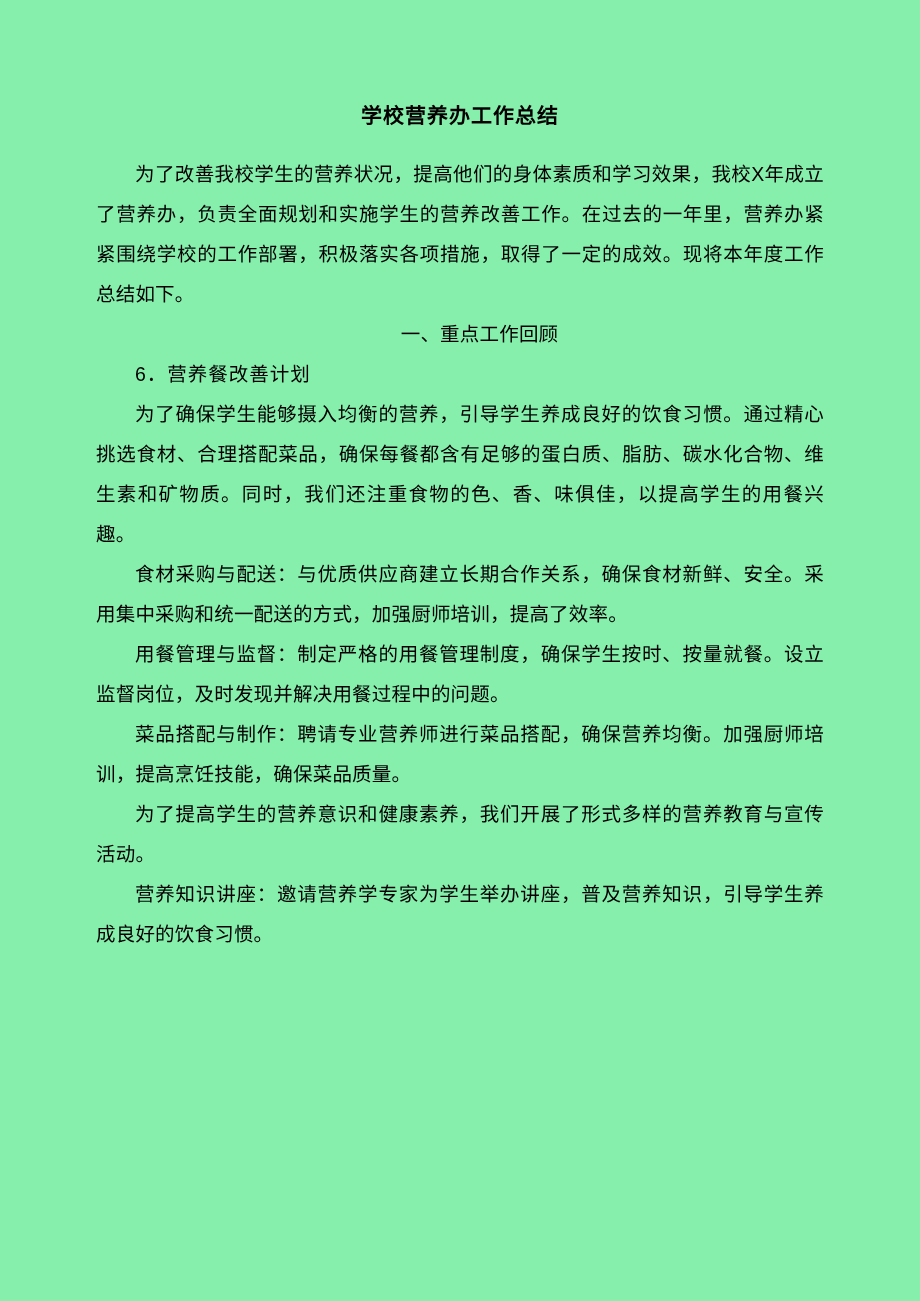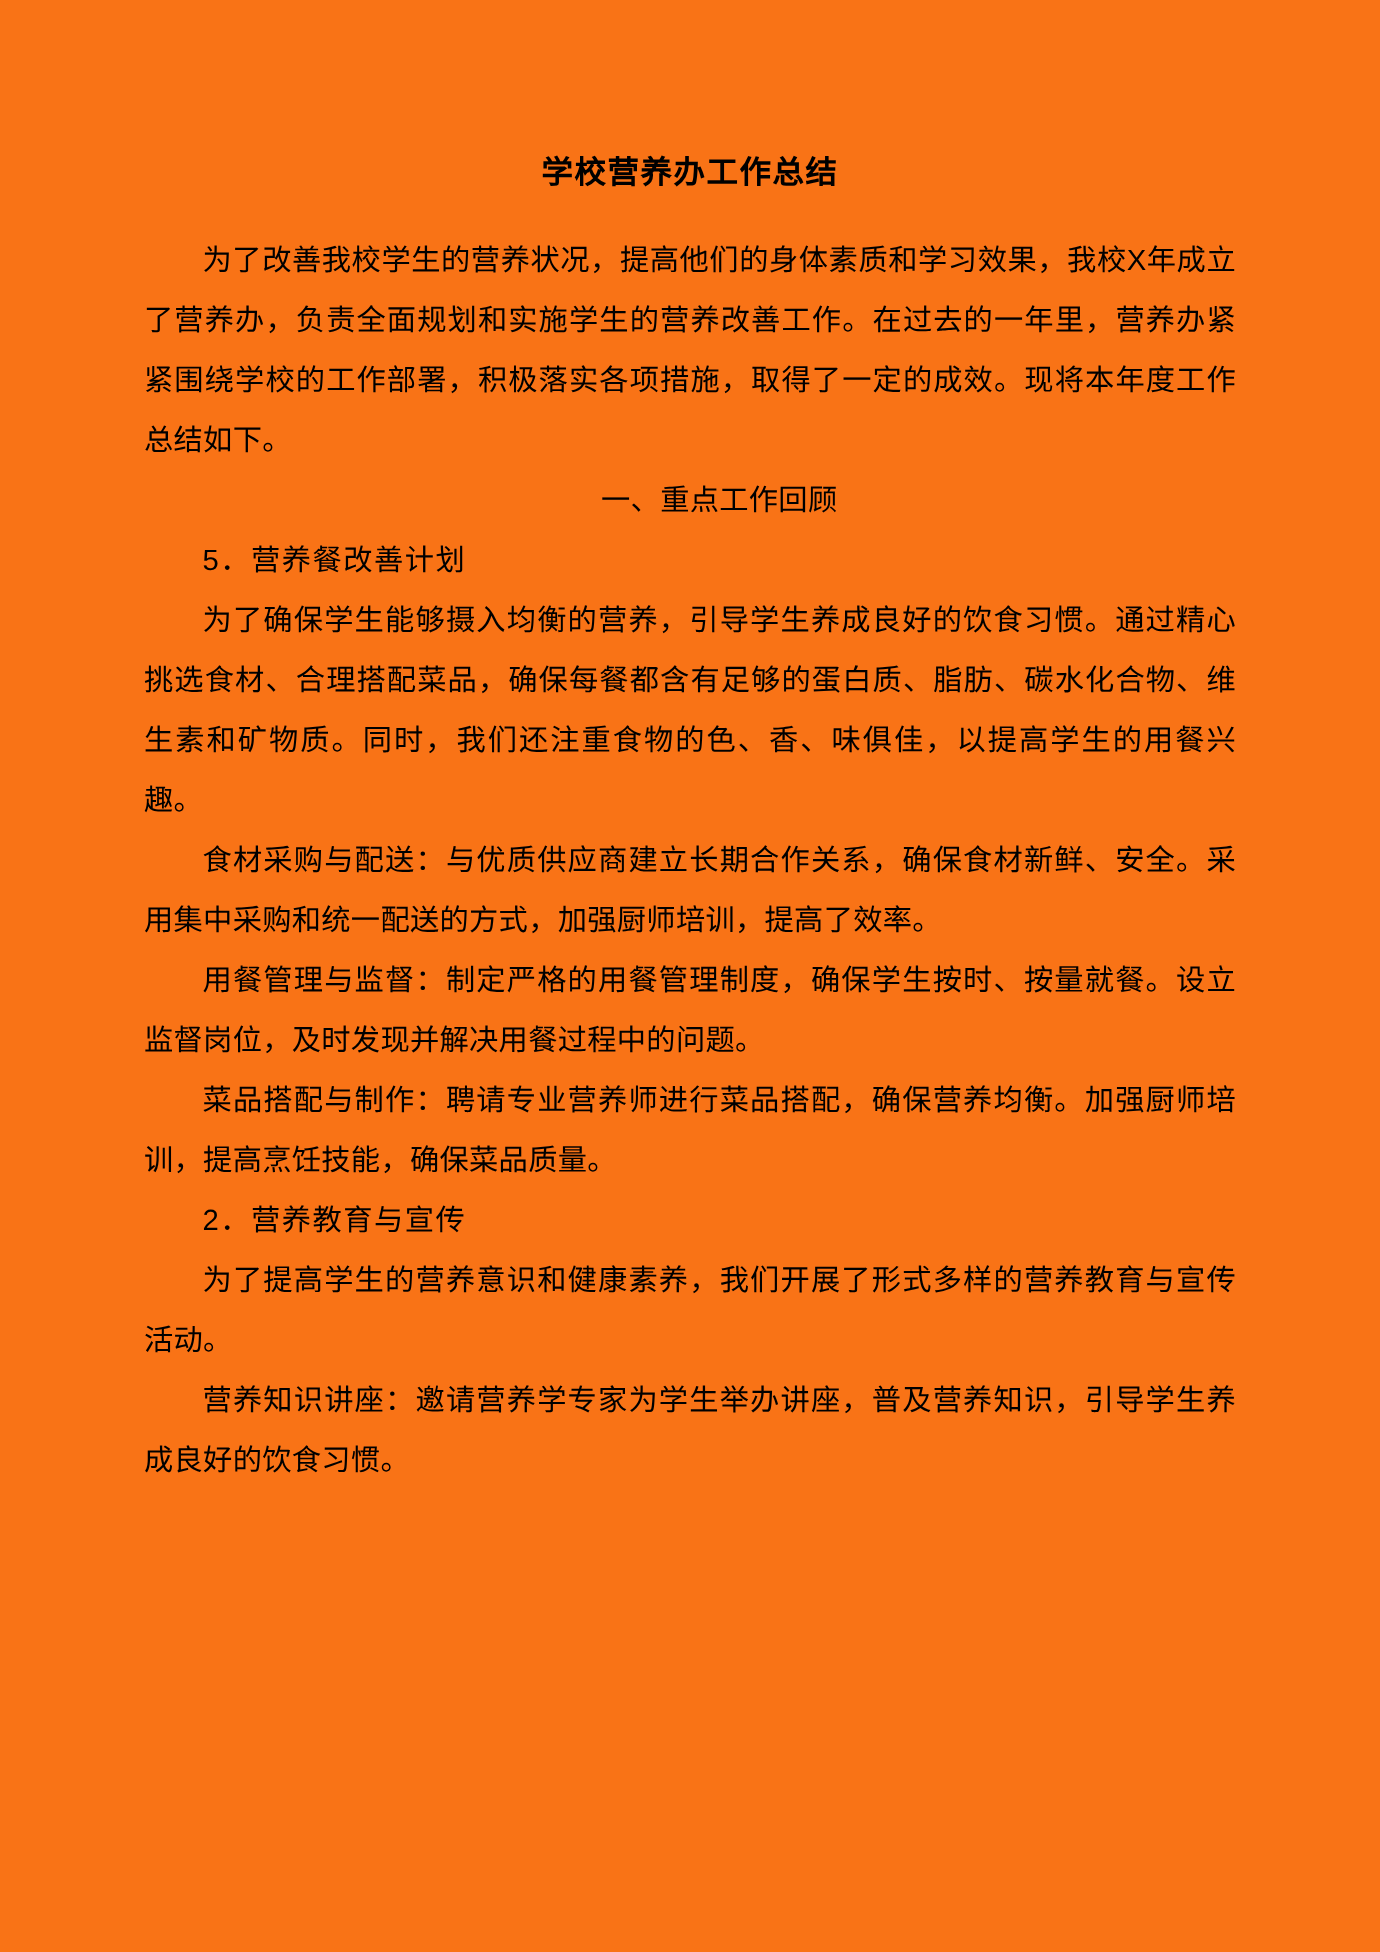--- a/index.html
+++ b/index.html
@@ -14,21 +14,21 @@
     font-family: "Liberation Sans", "DejaVu Sans", sans-serif;
     color: #000000;
     overflow: hidden;
   }
   .page {
     position: relative;
     width: 920px;
     height: 1301px;
     box-sizing: border-box;
     padding: 100px 96px 40px 96px;
-    background: #f97316;
+    background: #86efac;
   }
   .doc-title {
     font-size: 21px;
     font-weight: bold;
     text-align: center;
     letter-spacing: 1px;
     margin: 0 0 22px 0;
     line-height: 1.5;
   }
   .para {
@@ -61,28 +61,27 @@
 </head>
 <body>
 
 <div class="page">
   <h1 class="doc-title">学校营养办工作总结</h1>
 
   <p class="para indent">为了改善我校学生的营养状况，提高他们的身体素质和学习效果，我校X年成立了营养办，负责全面规划和实施学生的营养改善工作。在过去的一年里，营养办紧紧围绕学校的工作部署，积极落实各项措施，取得了一定的成效。现将本年度工作总结如下。</p>
 
   <p class="heading">一、重点工作回顾</p>
 
-  <p class="sub-heading">5．营养餐改善计划</p>
+  <p class="sub-heading">6．营养餐改善计划</p>
 
   <p class="para indent">为了确保学生能够摄入均衡的营养，引导学生养成良好的饮食习惯。通过精心挑选食材、合理搭配菜品，确保每餐都含有足够的蛋白质、脂肪、碳水化合物、维生素和矿物质。同时，我们还注重食物的色、香、味俱佳，以提高学生的用餐兴趣。</p>
 
   <p class="para indent">食材采购与配送：与优质供应商建立长期合作关系，确保食材新鲜、安全。采用集中采购和统一配送的方式，加强厨师培训，提高了效率。</p>
 
   <p class="para indent">用餐管理与监督：制定严格的用餐管理制度，确保学生按时、按量就餐。设立监督岗位，及时发现并解决用餐过程中的问题。</p>
 
   <p class="para indent">菜品搭配与制作：聘请专业营养师进行菜品搭配，确保营养均衡。加强厨师培训，提高烹饪技能，确保菜品质量。</p>
 
-  <p class="sub-heading">2．营养教育与宣传</p>
 
   <p class="para indent">为了提高学生的营养意识和健康素养，我们开展了形式多样的营养教育与宣传活动。</p>
 
   <p class="para indent">营养知识讲座：邀请营养学专家为学生举办讲座，普及营养知识，引导学生养成良好的饮食习惯。</p>
 </div>
 
 </body></html>

